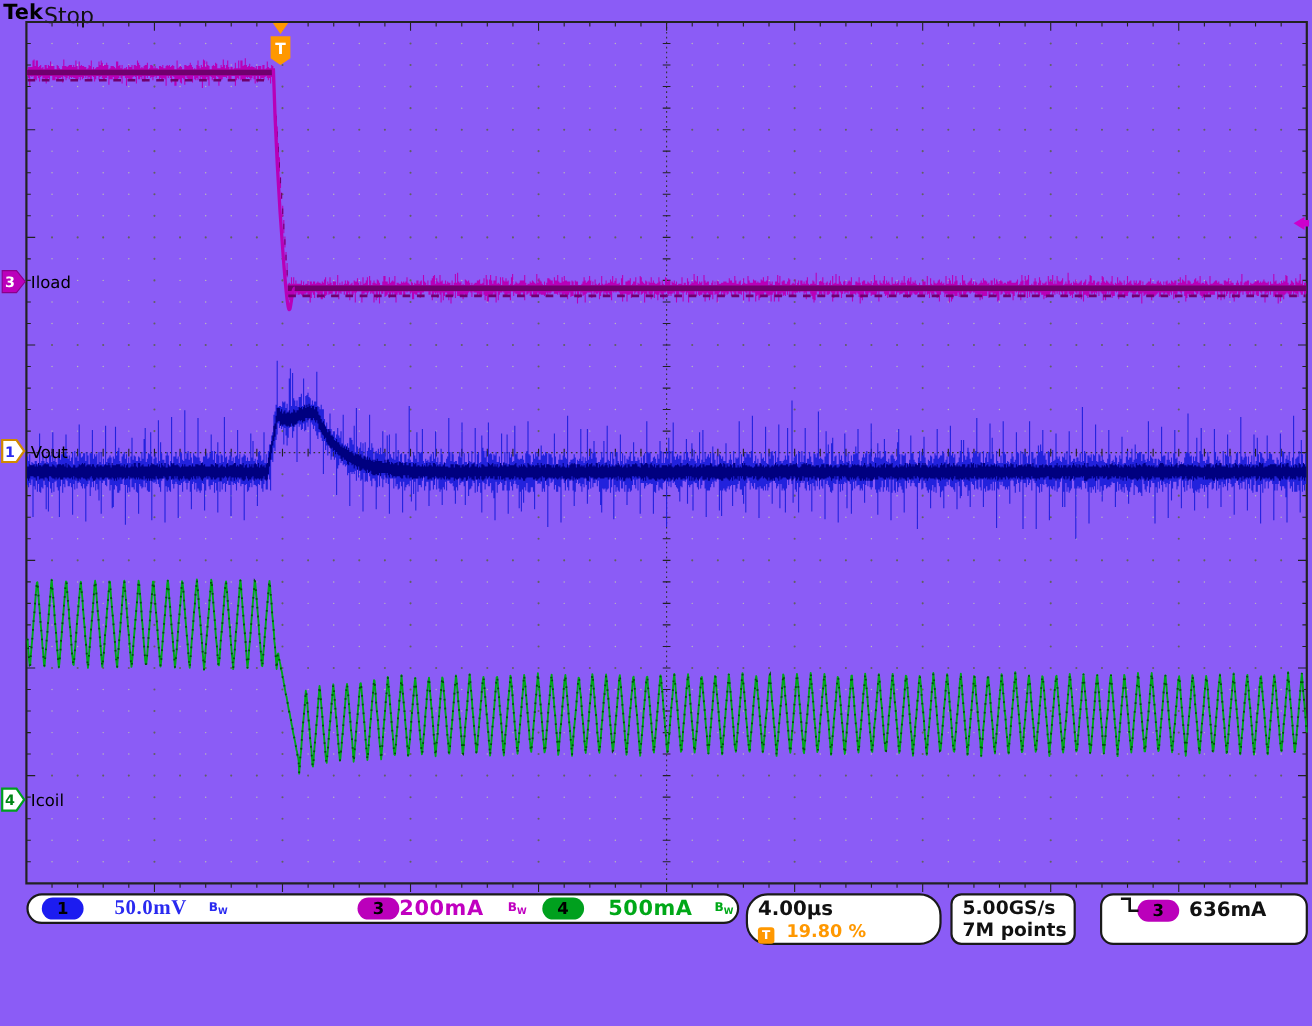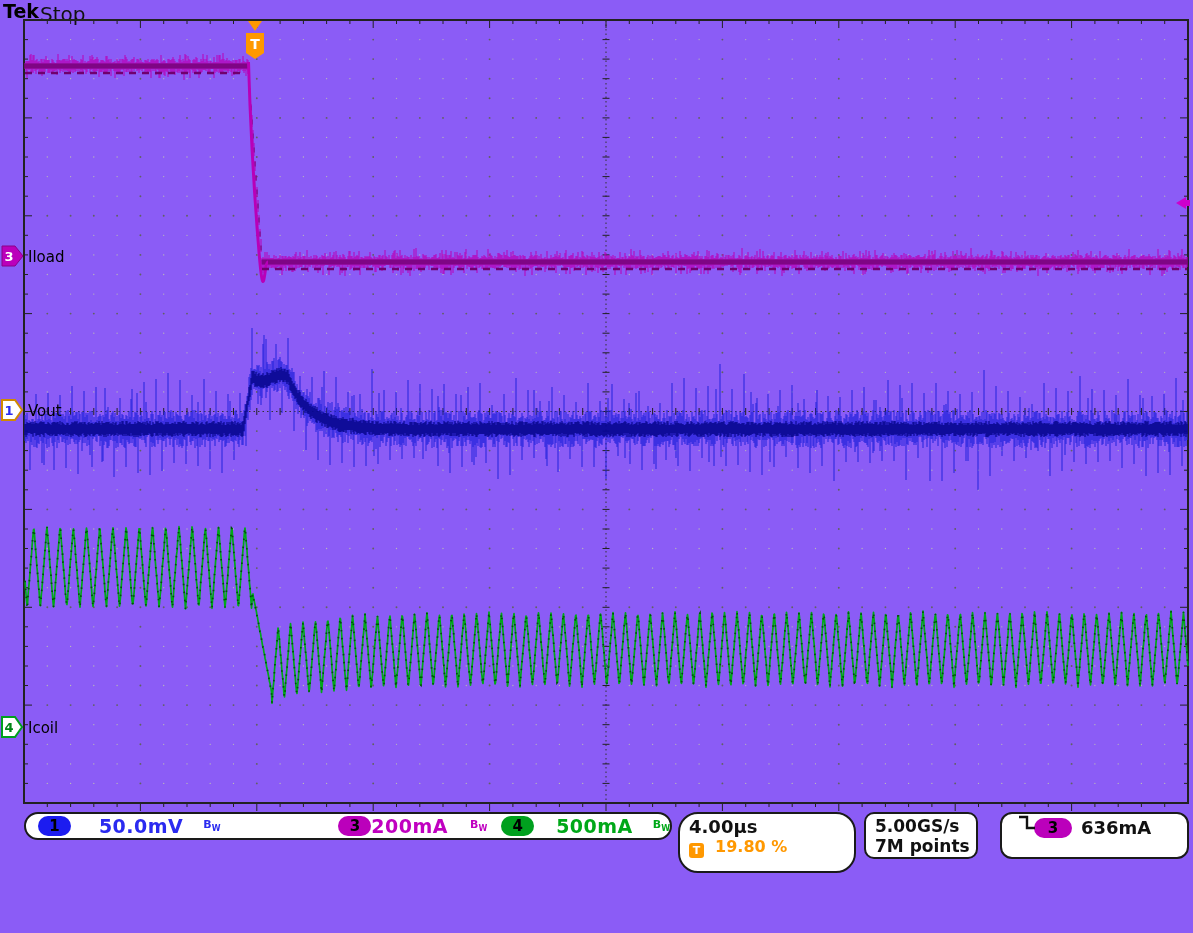--- a/index.html
+++ b/index.html
@@ -71,31 +71,31 @@
 
   <g>
     <polygon points="2,717 15,717 22,727 15,737 2,737" fill="#ffffff" stroke="#00a01e" stroke-width="2"></polygon>
     <text x="9" y="732" text-anchor="middle" font-size="13" font-weight="bold" fill="#008516">4</text>
   </g>
   <text x="28" y="733" font-size="15" fill="#000">Icoil</text>
 </svg>
 
 <div class="rbox" id="ch-readouts" style="left:24px;top:812px;width:648px;height:28px;border-radius:14px;">
   <span class="badge" style="background:#1c1cf0;margin-left:12px;">1</span>
-  <span class="val" style="color:#2a2af0;margin-left:28px;">50.0mV</span>
+  <span class="val" style="color:#2a2af0;margin-left:28px;font-family:Liberation Serif, serif;">50.0mV</span>
   <span class="bw" style="color:#2a2af0;margin-left:20px;"><span>B</span><sub>W</sub></span>
   <span class="badge" style="background:#bb00bb;margin-left:118px;">3</span>
   <span class="val" style="color:#c000c0;">200mA</span>
   <span class="bw" style="color:#c000c0;margin-left:22px;"><span>B</span><sub>W</sub></span>
   <span class="badge" style="background:#00a01e;margin-left:14px;">4</span>
   <span class="val" style="color:#00a818;margin-left:22px;">500mA</span>
   <span class="bw" style="color:#00a818;margin-left:20px;"><span>B</span><sub>W</sub></span>
 </div>
 
-<div class="rbox" style="left:678px;top:812px;width:178px;height:61px;border-radius:20px;padding:2px 0 0 9px;">
+<div class="rbox" style="left:678px;top:812px;width:178px;height:47px;border-radius:20px;padding:2px 0 0 9px;">
   <div class="line" style="font-size:18px;font-weight:bold;color:#111;">
     <span>4.00µs</span>
   </div>
   <div class="line" style="margin-top:0px;">
     <span class="tflag">T</span>
     <span style="color:#ff9800;font-weight:bold;font-size:16px;margin-left:6px;margin-top:18px;">19.80 %</span>
   </div>
 </div>
 
 <div class="rbox" style="left:864px;top:812px;width:114px;height:47px;border-radius:10px;padding:2px 0 0 9px;">

